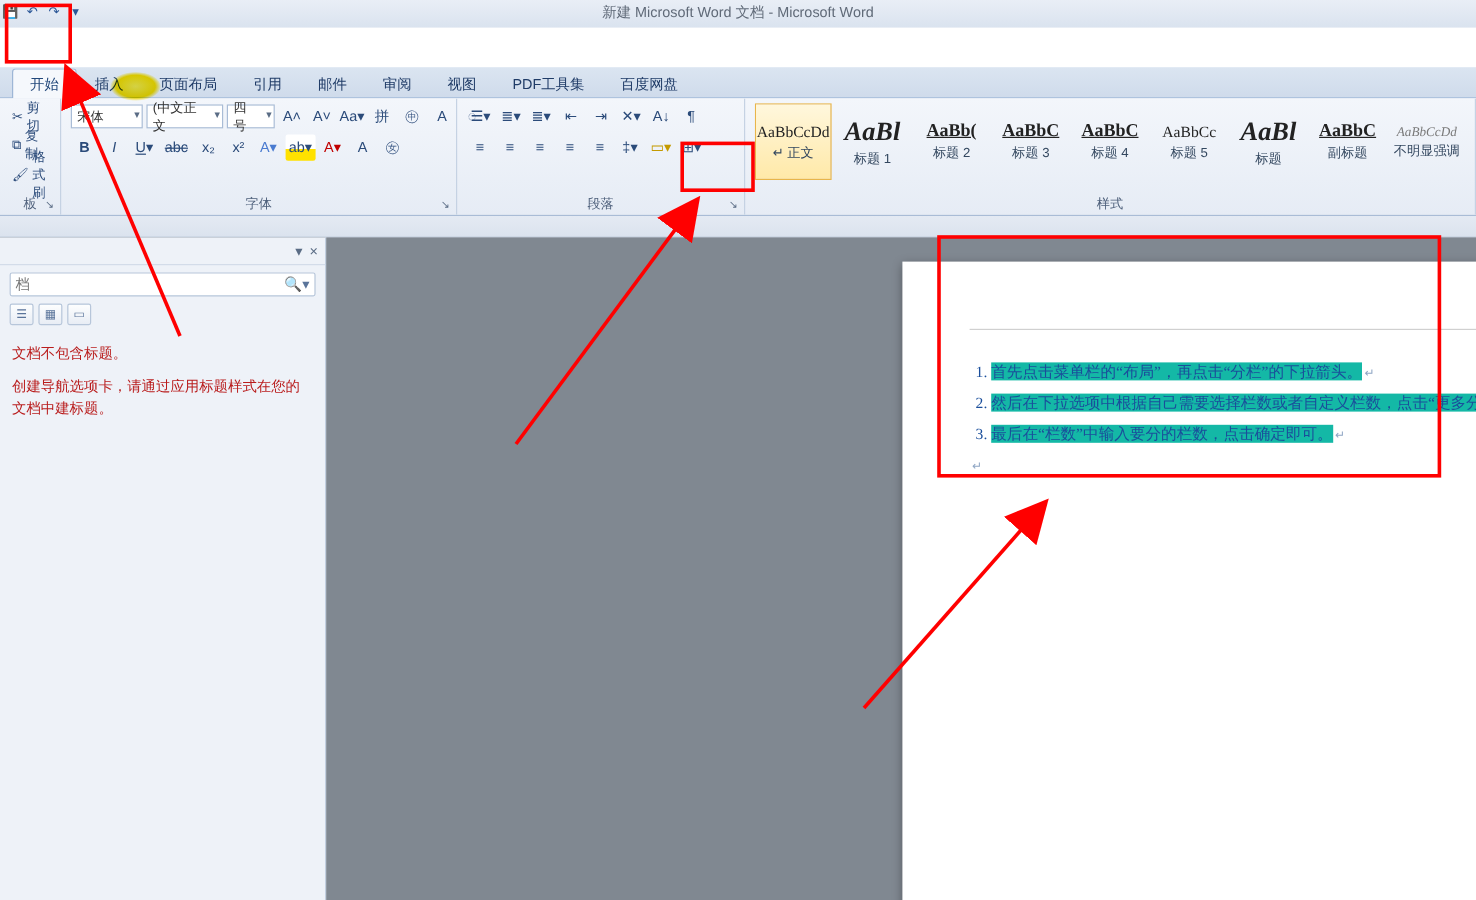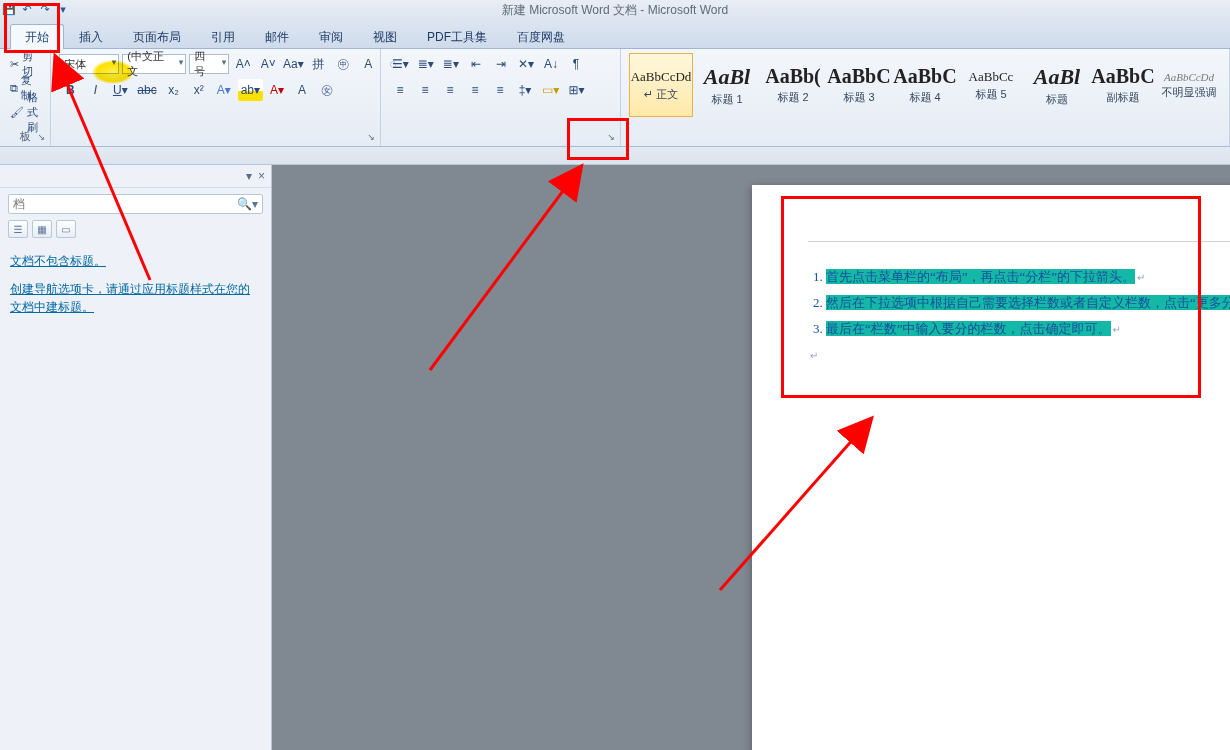--- a/index.html
+++ b/index.html
@@ -37,20 +37,21 @@
     color: #2b5797;
   }
   .tabs {
     background: linear-gradient(#dbe5f1,#cfdbeb);
     border-bottom: 1px solid #9db6d6;
     display: flex;
     align-items: flex-end;
     height: 26px;
     padding-left: 10px;
     gap: 0;
+    margin-top: 33px;
   }
   .tab {
     padding: 4px 14px 3px;
     font-size: 12px;
     color: #1f3b67;
     cursor: pointer;
     border: 1px solid transparent;
     border-bottom: none;
     position: relative;
     top: 1px;
@@ -133,21 +134,21 @@
     border: 1px solid transparent;
     display: flex; flex-direction: column; align-items: center; justify-content: center;
     gap: 2px;
     font-size: 11px;
     color: #33475f;
     cursor: pointer;
   }
   .style-item.sel { border-color: #e8b54a; background: linear-gradient(#fff7dd,#ffe9a8); }
   .style-item .preview { font-family: 'Times New Roman', serif; color: #222; }
   .style-item .preview.big { font-size: 22px; font-weight: bold; font-style: italic; }
-  .style-item .preview.med { font-size: 20px; font-weight: bold; }
+  .style-item .preview.med { font-size: 15px; font-weight: bold; text-decoration: underline; }
   .style-item .preview.sm  { font-size: 13px; }
   .style-item .preview.it  { font-style: italic; color: #7a7a7a; }
   .launcher {
     position: absolute; right: 2px; bottom: 2px;
     width: 14px; height: 14px;
     display: flex; align-items: center; justify-content: center;
     font-size: 9px; color: #5a6c85;
   }
   .ruler-space {
     height: 18px;
@@ -189,21 +190,21 @@
     display: flex; gap: 4px; padding: 0 8px 6px;
   }
   .np-tab {
     width: 20px; height: 18px;
     border: 1px solid #b7c6da;
     background: linear-gradient(#fdfefe,#e8edf5);
     display: flex; align-items: center; justify-content: center;
     font-size: 10px; color: #5a749a;
     border-radius: 2px;
   }
-  .np-body { padding: 8px 10px; font-size: 12px; color: #0369a1; text-decoration: underline; }
+  .np-body { padding: 8px 10px; font-size: 12px; color: #b91c1c; }
   .np-body p { margin-bottom: 10px; line-height: 1.5; }
   .doc-canvas {
     flex: 1;
     position: relative;
     overflow: hidden;
     background: #808891;
   }
   .page {
     position: absolute;
     top: 20px;
@@ -323,20 +324,21 @@
           </div>
         <div class="btnsm">x₂</div>
         <div class="btnsm">x²</div>
         <div class="btnsm" style="color:#4a7bd0">A▾</div>
         <div class="btnsm" style="background:linear-gradient(#fff,#fff 55%,#ffe100 55%)"><span>ab</span>▾</div>
         <div class="btnsm" style="color:#c00000">A▾</div>
         <div class="btnsm">A</div>
         <div class="btnsm">㊛</div>
       </div>
     </div>
+    <div class="group-label">字体</div>
     <div class="launcher">↘</div>
   </div>
 
   <div class="group para-group">
     <div class="stack" style="gap:4px;">
       <div class="row">
         <div class="btnsm">☰▾</div>
         <div class="btnsm">≣▾</div>
         <div class="btnsm">≣▾</div>
         <div class="btnsm">⇤</div>
@@ -349,20 +351,21 @@
         <div class="btnsm">≡</div>
         <div class="btnsm">≡</div>
         <div class="btnsm">≡</div>
         <div class="btnsm">≡</div>
         <div class="btnsm">≡</div>
         <div class="btnsm">‡▾</div>
         <div class="btnsm" style="color:#c49a00">▭▾</div>
         <div class="btnsm">⊞▾</div>
       </div>
     </div>
+    <div class="group-label">段落</div>
     <div class="launcher">↘</div>
   </div>
 
   <div class="group styles-group">
     <div id="style-gallery" class="style-gallery">
         <div class="style-item sel">
           <div class="preview sm">AaBbCcDd</div>
           <div>↵ 正文</div>
         </div>
         <div class="style-item">
@@ -391,20 +394,21 @@
         </div>
         <div class="style-item">
           <div class="preview med">AaBbC</div>
           <div>副标题</div>
         </div>
         <div class="style-item">
           <div class="preview it">AaBbCcDd</div>
           <div>不明显强调</div>
         </div>
       </div>
+    <div class="group-label">样式</div>
   </div>
 </div>
 
 <div class="ruler-space"></div>
 
 <div class="workarea">
 
   <div class="navpane">
     <div class="np-header">
       <span>▾</span>

